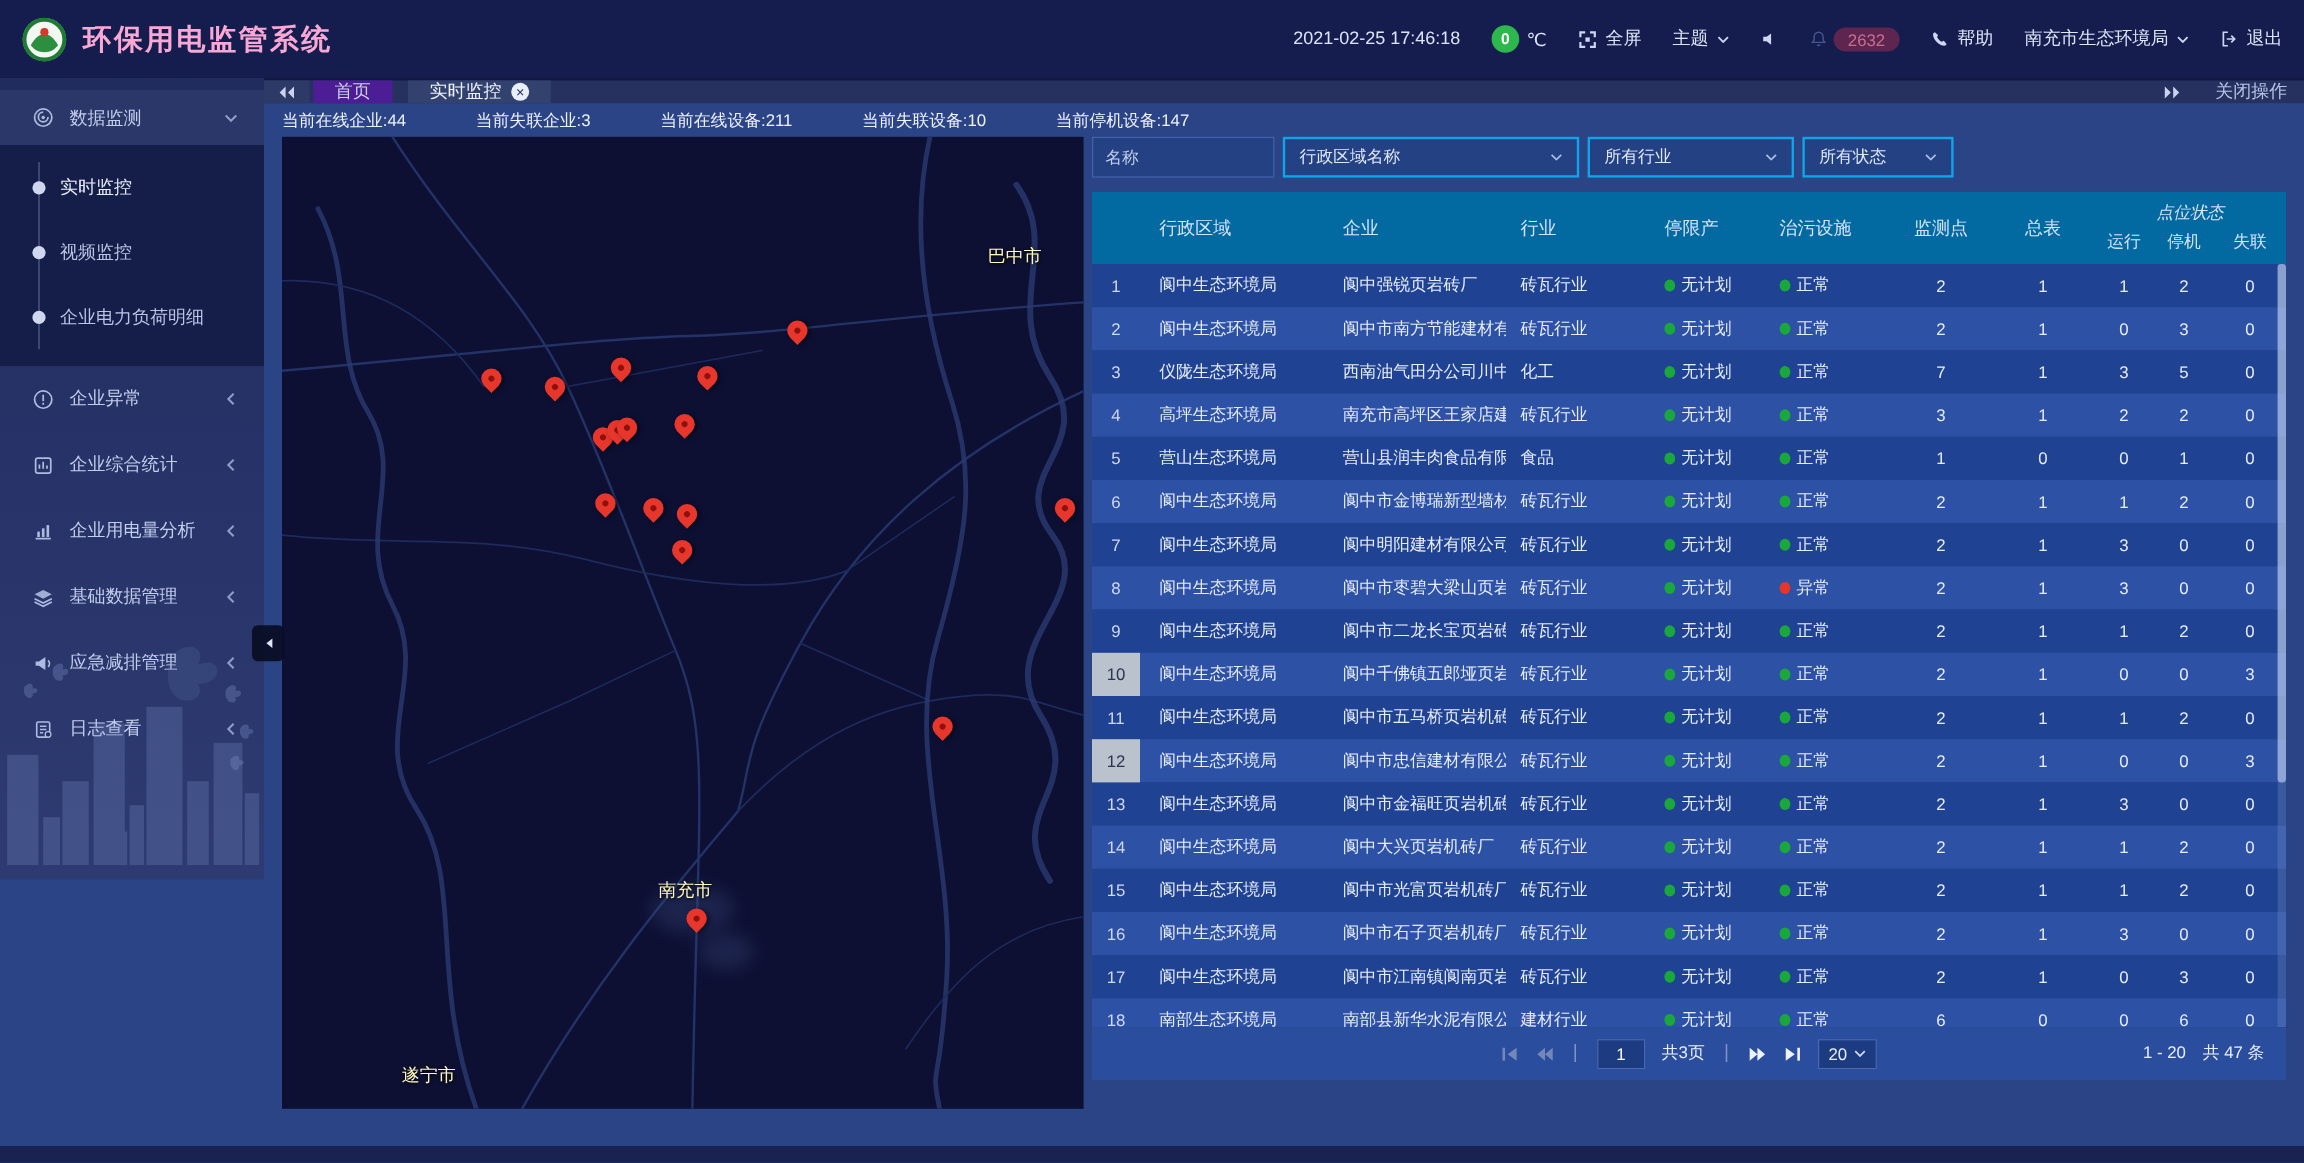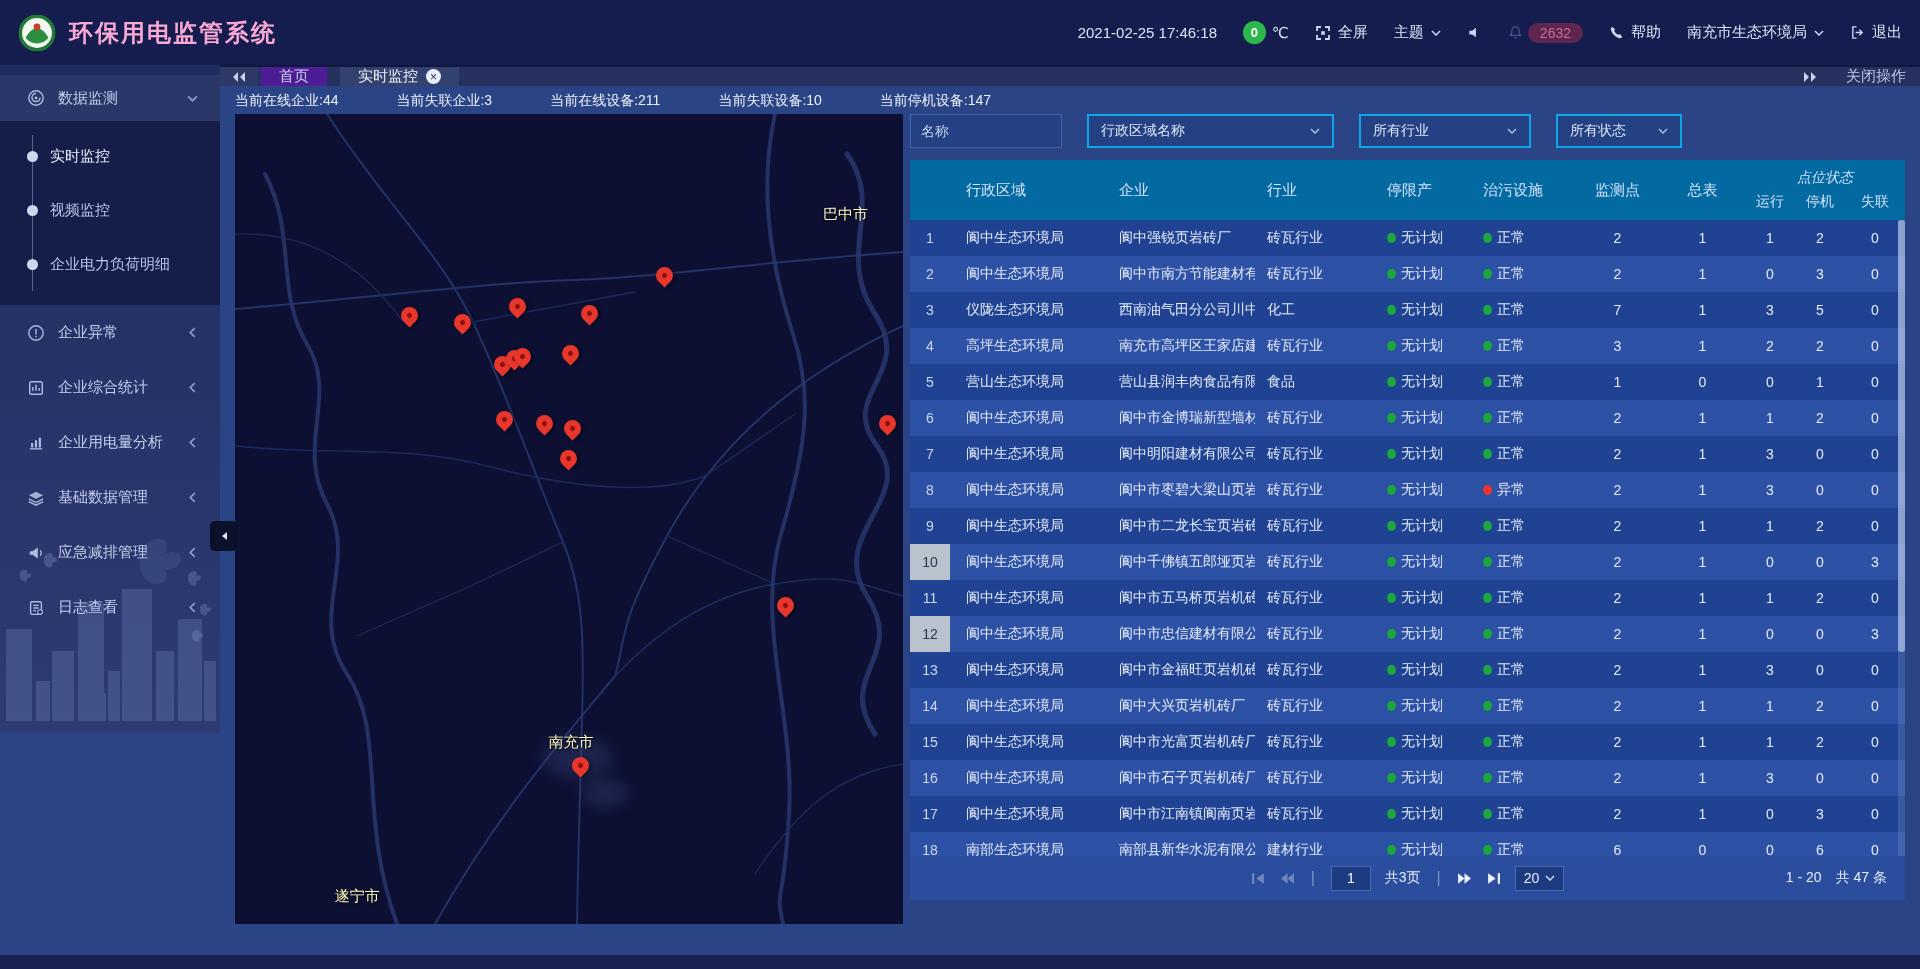--- a/index.html
+++ b/index.html
@@ -61,21 +61,21 @@
   .map-roads { position:absolute; left:0; top:0; }
   .map-blob { position:absolute; background:#3e4d82; opacity:.32; filter:blur(7px); border-radius:50%; }
   .blob1 { width:70px; height:40px; left:46%; top:77%; }
   .blob2 { width:46px; height:30px; left:52%; top:82%; }
   .city-label { position:absolute; transform:translate(-50%,-50%); color:#fef9c3; font-size:15px; text-shadow:0 1px 3px #000; white-space:nowrap; }
   .pin { position:absolute; width:17px; height:17px; border-radius:50% 50% 50% 0; transform:rotate(-45deg); margin:-20px 0 0 -8px; box-shadow:1px 2px 4px rgba(0,0,0,.5); cursor:pointer; }
   .pin:after { content:""; position:absolute; width:5px; height:5px; background:#8e120c; border-radius:50%; top:6px; left:6px; }
 
   
   .right-panel { position:relative; width:995px; flex:none; }
-  .filters { display:flex; gap:25px; height:34px; margin-bottom:12px; }
+  .filters { display:flex; gap:7px; height:34px; margin-bottom:12px; }
   .f-input { width:152px; height:34px; background:#234183; border:1px solid #4162ad; color:#e6edfb; font-size:14px; padding:0 10px; outline:none; font-family:inherit; }
   .f-input::placeholder { color:#c2cfec; }
   .f-select { display:flex; align-items:center; justify-content:space-between; height:34px; background:#234183; border:2px solid #0ea5e9; color:#dfe8fa; font-size:14px; padding:0 12px; cursor:pointer; }
   .fs-region { width:247px; } .fs-industry { width:172px; } .fs-status { width:126px; }
   .f-select .caret { color:#a9bbe4; }
 
   .table { position:relative; }
   .t-head { display:flex; height:60px; background:#0369a1; color:#d5e3fb; font-size:15px; }
   .th { display:flex; align-items:center; justify-content:center; }
   .t-row { display:flex; height:36px; background:#1f4392; color:#e6ecfa; font-size:14px; }

